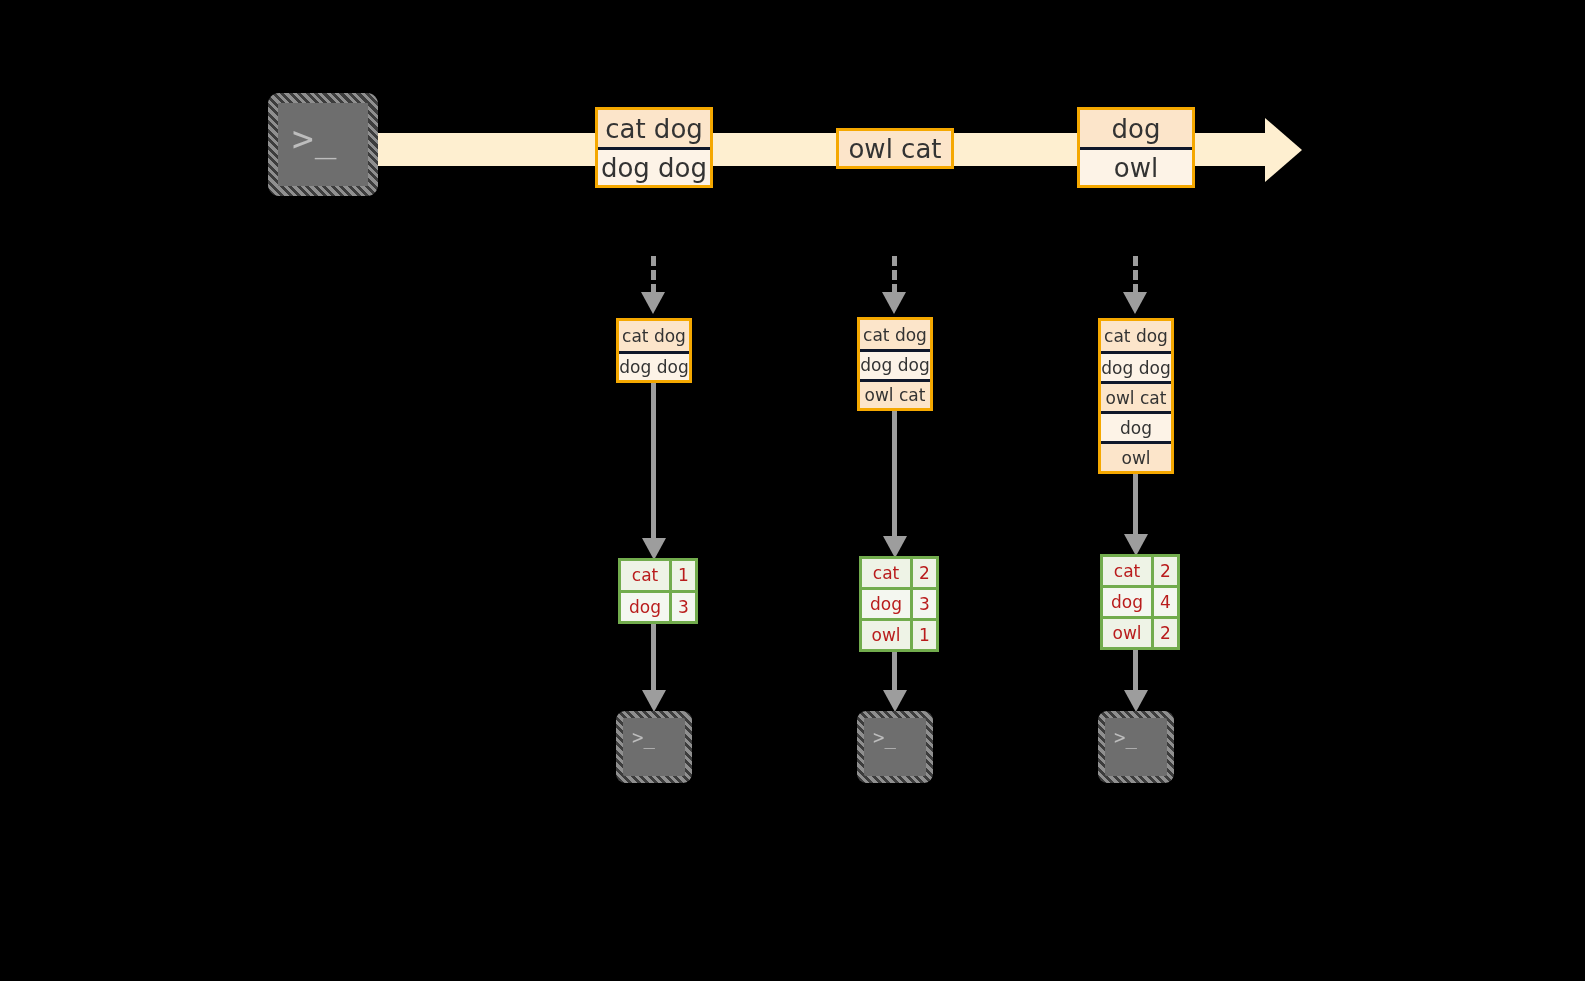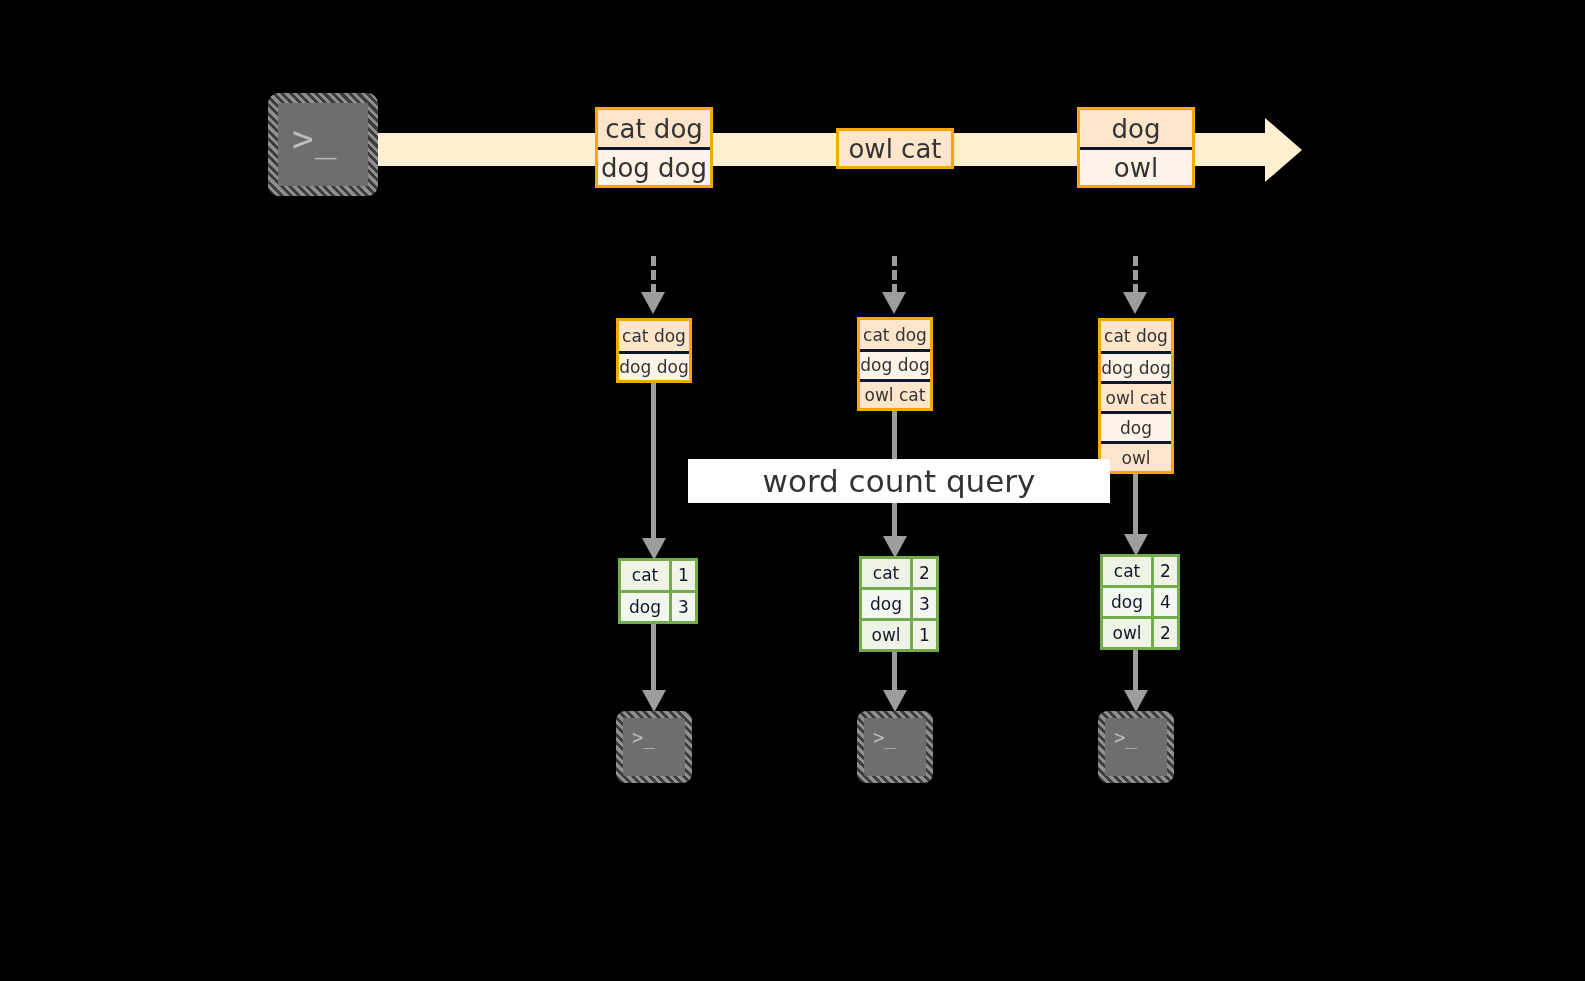--- a/index.html
+++ b/index.html
@@ -110,21 +110,21 @@
     height: 30px;
   }
   .table .row + .row { border-top: 3px solid #72ac4d; }
   .table .row .key,
   .table .row .val {
     box-sizing: border-box;
     display: flex;
     align-items: center;
     justify-content: center;
     font-size: 17px;
-    color: #0f172a;
+    color: #b91c1c;
     background: #eef3e6;
     white-space: nowrap;
   }
   .table .row .key { width: 48px; }
   .table .row .val { width: 26px; border-left: 3px solid #72ac4d; }
   .table .row.light .key,
   .table .row.light .val { background: #f4f7f0; }
 
   
   .arrow {
@@ -276,17 +276,14 @@
     </div>
   </div>
 
   <div class="arrow" style="left:1133px; top:650px; height:44px;"></div>
   <div class="arrow-head" style="left:1124px; top:690px;"></div>
 
   <div class="terminal small" style="left:1098px; top:711px; width:76px; height:72px;">
     <span class="prompt">&gt;_</span>
   </div>
 
-  <div class="query-label" style="left:688px; top:459px; width:422px; height:44px;">
-    <span>word count query</span>
-  </div>
 
 </div>
 
 </body></html>

